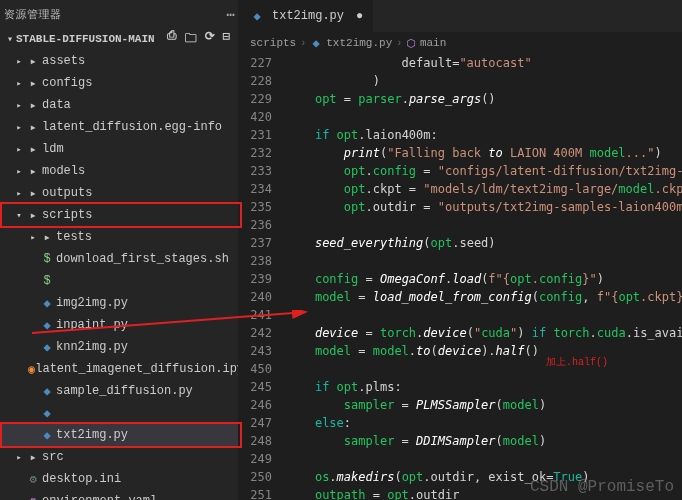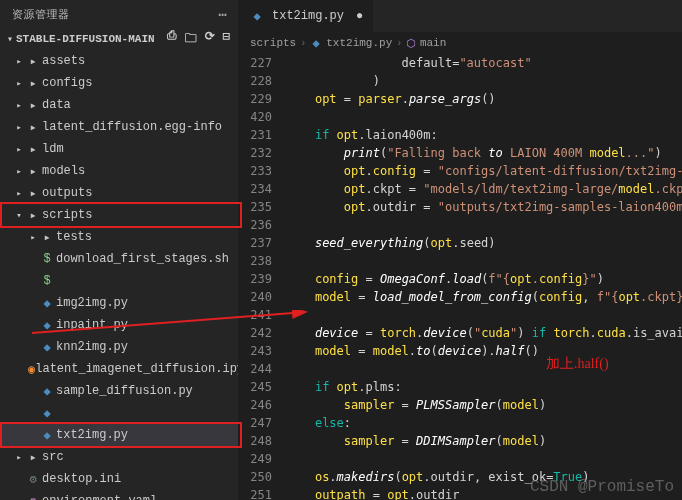--- a/index.html
+++ b/index.html
@@ -18,21 +18,21 @@
   width: 238px;
   background: #252526;
   display: flex;
   flex-direction: column;
   flex-shrink: 0;
 }
 .explorer-header {
   display: flex;
   align-items: center;
   height: 28px;
-  padding: 0 12px;
+  padding: 0 4px;
   font-size: 11px;
   letter-spacing: 0.5px;
   color: #bbbbbb;
 }
 .explorer-header .title { flex: 1; }
 .explorer-header .dots { color: #aaa; letter-spacing: -1px; font-size: 14px;}
 .folder-root {
   display: flex;
   align-items: center;
   height: 22px;
@@ -104,28 +104,28 @@
   gap: 4px;
 }
 .crumbs .sep { color: #666; font-size: 10px;}
 .crumbs .sym { color: #b180d7; }
 .code-area { flex: 1; display: flex; font-family: Consolas, monospace; font-size: 12px; overflow: hidden; position:relative;}
 .gutter { width: 48px; text-align: right; color: #858585; padding-right: 14px; line-height: 18px; flex-shrink:0;}
 .code-lines { flex: 1; line-height: 18px; white-space: pre; color: #d4d4d4; overflow:hidden;}
 .kw { color: #14b8a6; }
 .fn { color: #ffffff; font-style: italic; }
 .str { color: #ce9178; }
-.var { color: #fde047; }
+.var { color: #22c55e; }
 .annotation-text {
   color: #e02020;
   position: absolute;
   left: 308px;
   top: 301px;
-  font-size: 14px;
-  font-family: Liberation Serif, serif;
+  font-size: 10px;
+  font-family: Liberation Mono, monospace;
 }
 .annotation-arrow {
   position: absolute;
   left: 30px;
   top: 310px;
   width: 280px;
   height: 25px;
   pointer-events: none;
 }
 .watermark {
@@ -290,21 +290,21 @@
         <div>234</div>
         <div>235</div>
         <div>236</div>
         <div>237</div>
         <div>238</div>
         <div>239</div>
         <div>240</div>
         <div>241</div>
         <div>242</div>
         <div>243</div>
-        <div>244</div>
+        <div>450</div>
         <div>245</div>
         <div>246</div>
         <div>247</div>
         <div>248</div>
         <div>249</div>
         <div>250</div>
         <div>251</div>
       </div>
     <div class="code-lines" id="code"><div>                default=<span class="str">"autocast"</span></div><div>            )</div><div>    <span class="var">opt</span> = <span class="var">parser</span>.<span class="fn">parse_args</span>()</div><div>&nbsp;</div><div>    <span class="kw">if</span> <span class="var">opt</span>.laion400m:</div><div>        <span class="fn">print</span>(<span class="str">"Falling back <span class="fn">to</span> LAION 400M <span class="var">model</span>..."</span>)</div><div>        <span class="var">opt</span>.<span class="var">config</span> = <span class="str">"configs/latent-diffusion/txt2img-1p4"</span></div><div>        <span class="var">opt</span>.ckpt = <span class="str">"models/ldm/text2img-large/<span class="var">model</span>.ckpt"</span></div><div>        <span class="var">opt</span>.outdir = <span class="str">"outputs/txt2img-samples-laion400m"</span></div><div>&nbsp;</div><div>    <span class="fn">seed_everything</span>(<span class="var">opt</span>.seed)</div><div>&nbsp;</div><div>    <span class="var">config</span> = <span class="fn">OmegaConf</span>.<span class="fn">load</span>(<span class="str">f"{<span class="var">opt</span>.<span class="var">config</span>}"</span>)</div><div>    <span class="var">model</span> = <span class="fn">load_model_from_config</span>(<span class="var">config</span>, <span class="str">f"{<span class="var">opt</span>.ckpt}"</span>)</div><div>&nbsp;</div><div>    <span class="fn">device</span> = <span class="var">torch</span>.<span class="fn">device</span>(<span class="str">"<span class="var">cuda</span>"</span>) <span class="kw">if</span> <span class="var">torch</span>.<span class="var">cuda</span>.is_availab</div><div>    <span class="var">model</span> = <span class="var">model</span>.<span class="fn">to</span>(<span class="fn">device</span>).<span class="fn">half</span>()</div><div>&nbsp;</div><div>    <span class="kw">if</span> <span class="var">opt</span>.plms:</div><div>        <span class="var">sampler</span> = <span class="fn">PLMSSampler</span>(<span class="var">model</span>)</div><div>    <span class="kw">else</span>:</div><div>        <span class="var">sampler</span> = <span class="fn">DDIMSampler</span>(<span class="var">model</span>)</div><div>&nbsp;</div><div>    <span class="var">os</span>.<span class="fn">makedirs</span>(<span class="var">opt</span>.outdir, exist_ok=<span class="kw">True</span>)</div><div>    <span class="var">outpath</span> = <span class="var">opt</span>.outdir</div></div>
     <div class="annotation-text">加上.half()</div>

